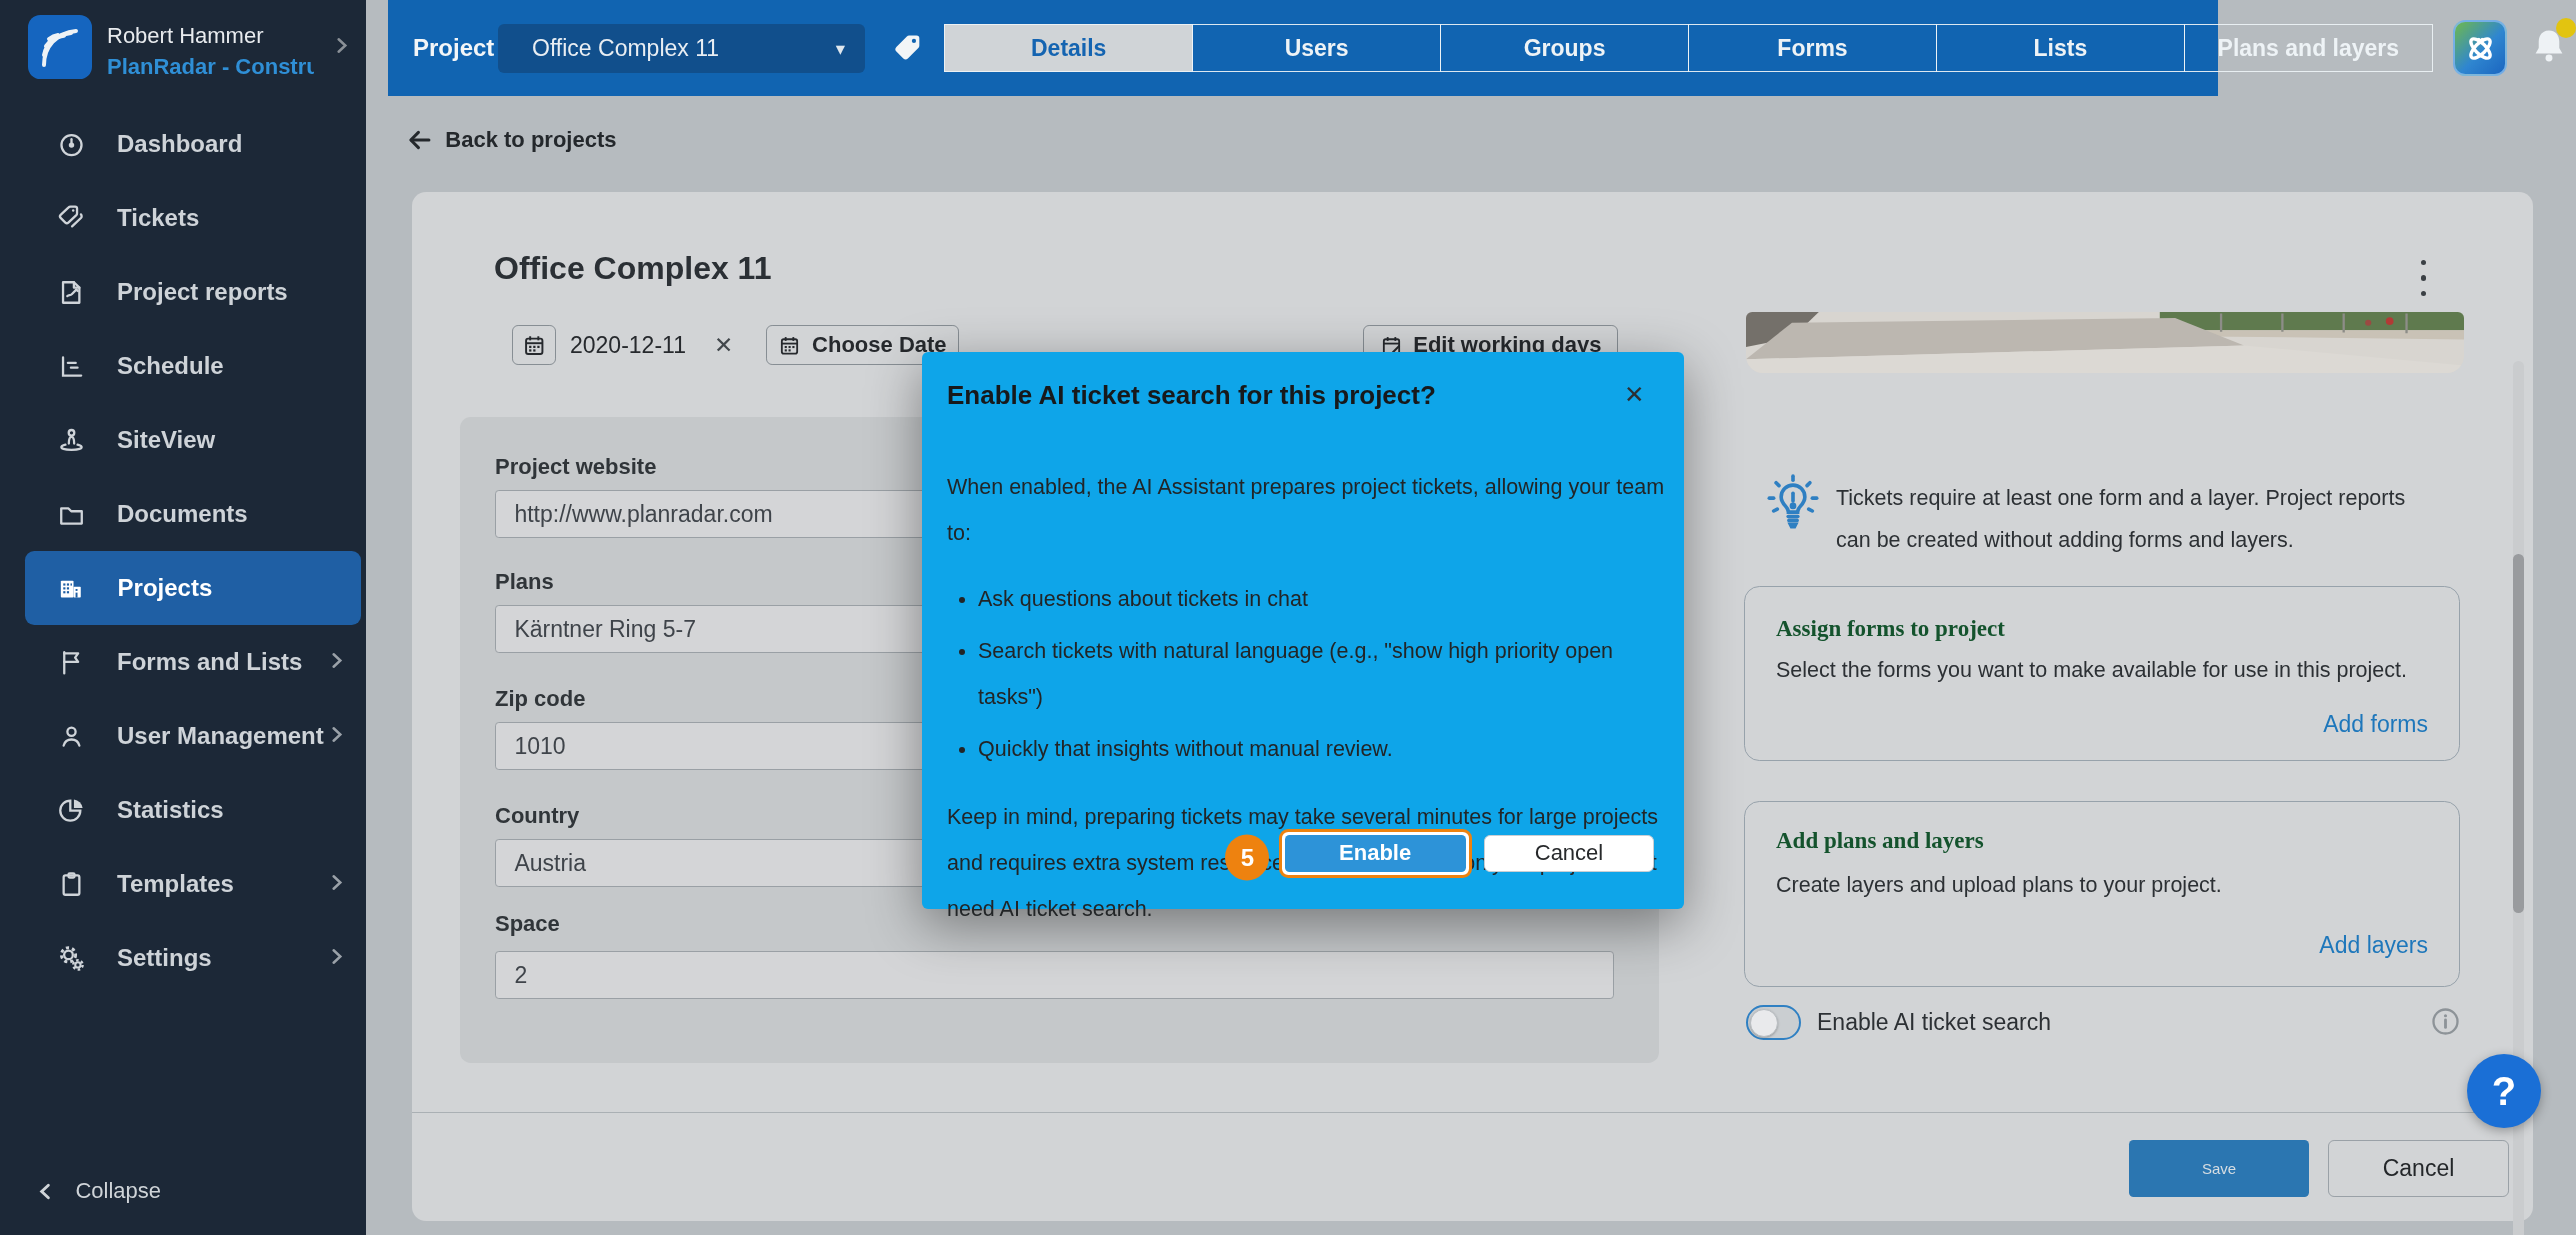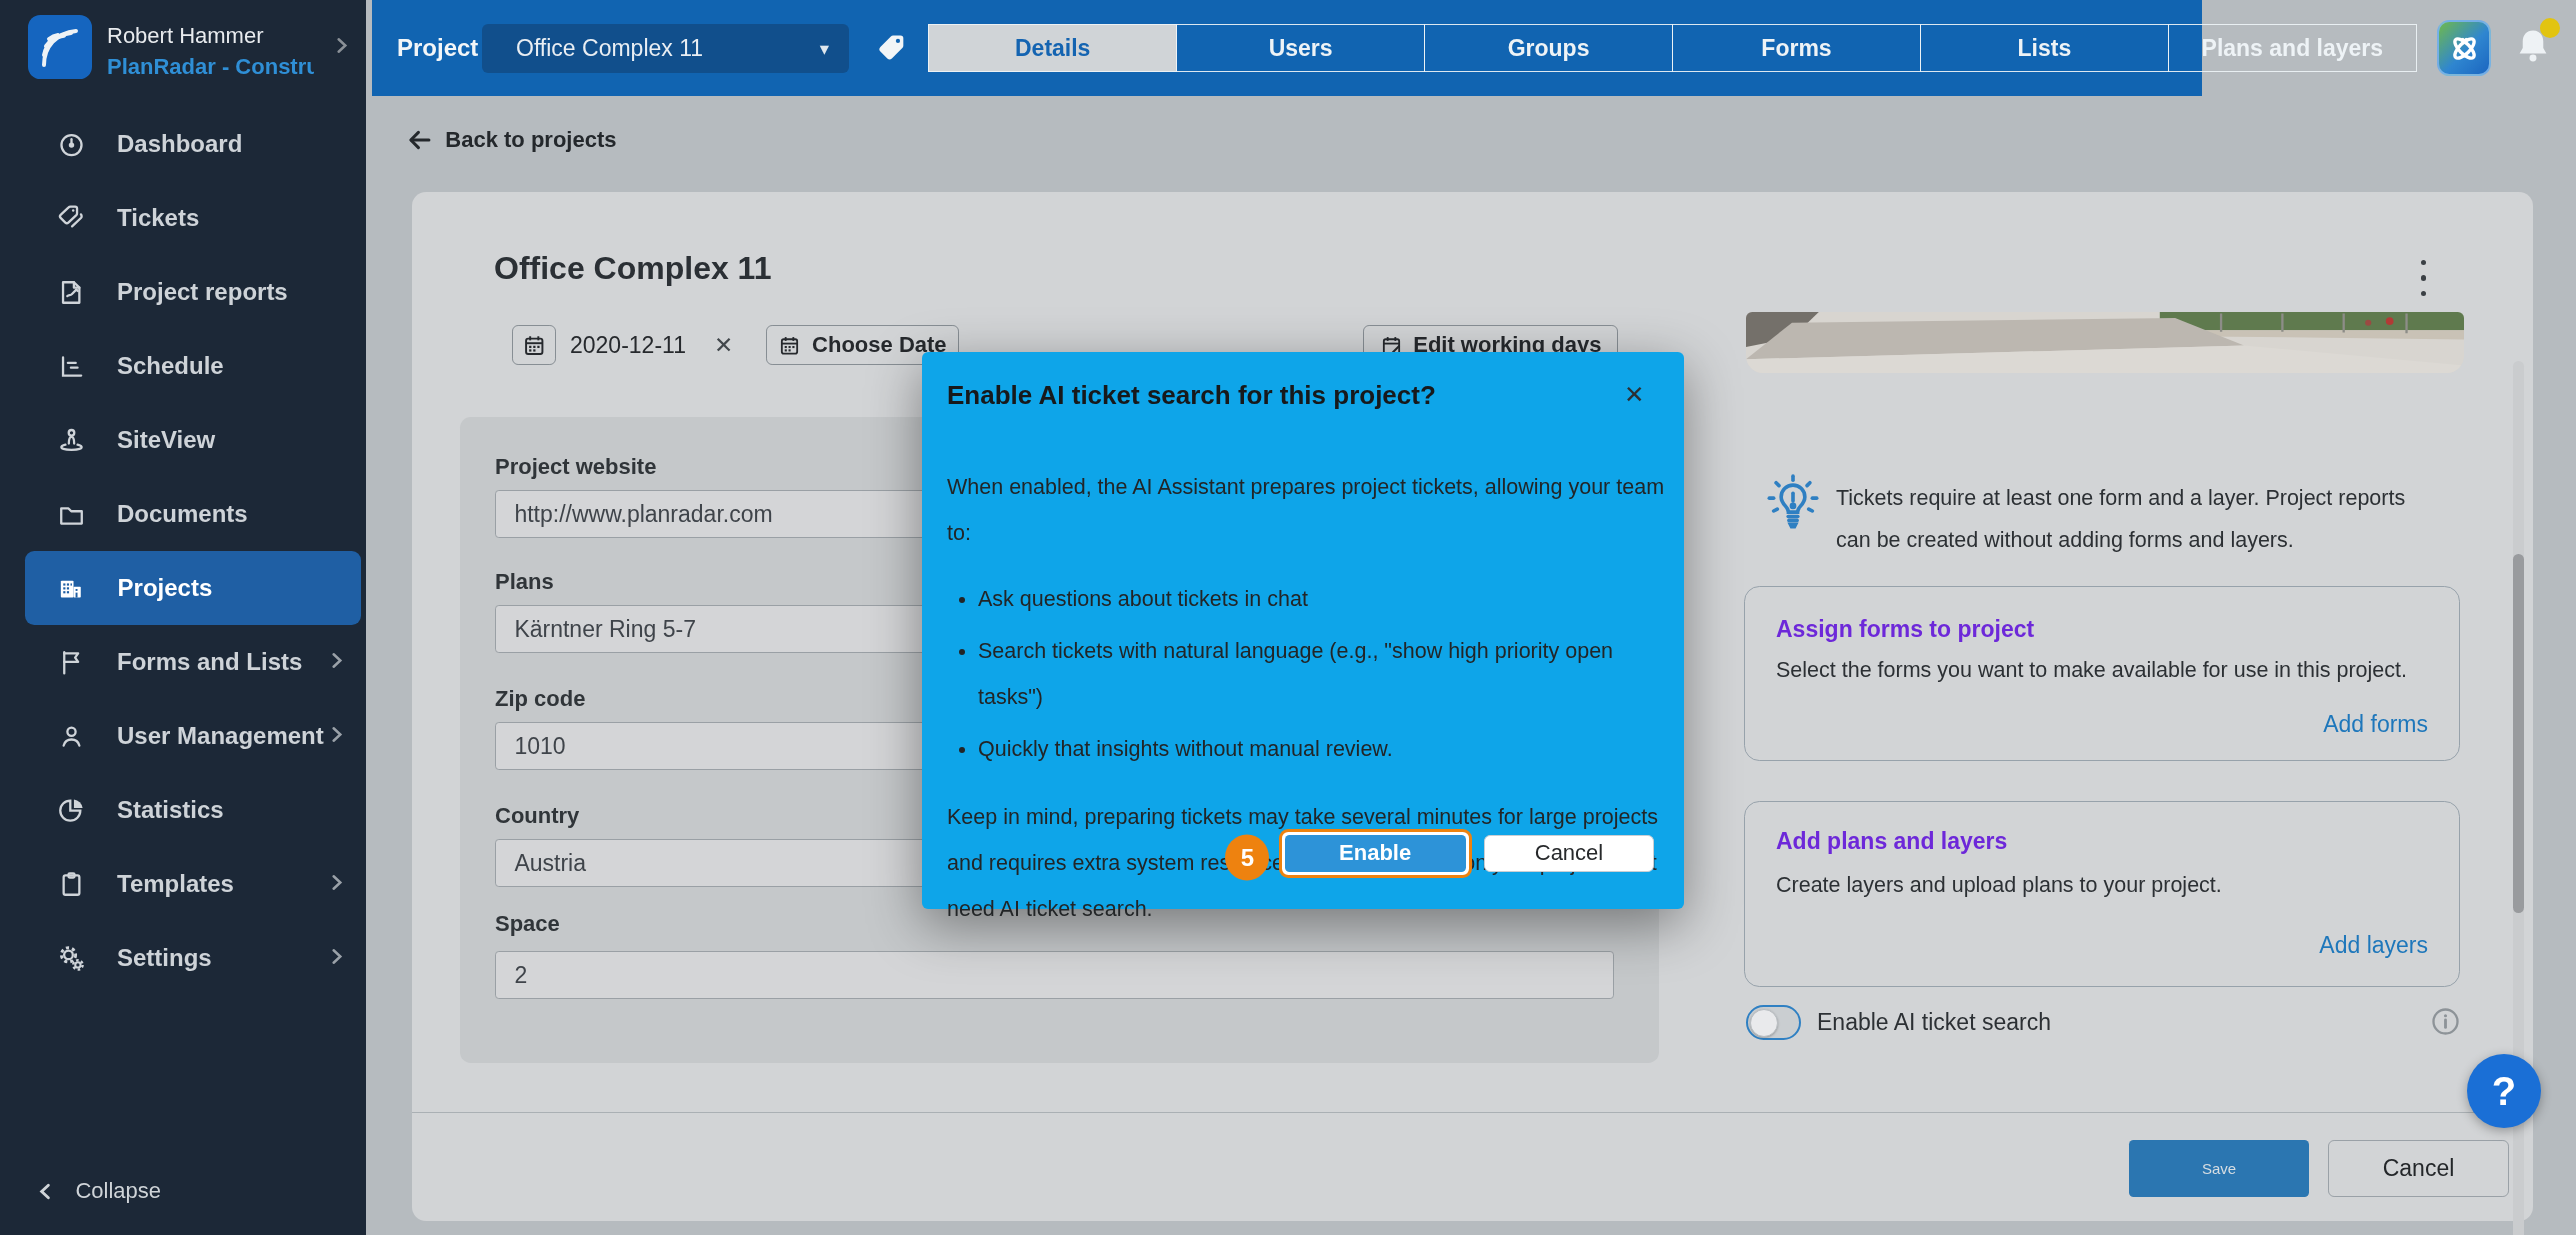--- a/index.html
+++ b/index.html
@@ -1,21 +1,21 @@
 <!DOCTYPE html>
 <html style="font-size:12.3px"><head>
 <meta charset="utf-8">
 <style>
   html,body{margin:0;padding:0;background:#b6bbbf;font-family:"Liberation Sans","DejaVu Sans",sans-serif;}
   .stage{position:relative;width:2576px;height:1236px;overflow:hidden;background:#b6bbbf;}
   .abs{position:absolute;}
   .flexc{display:flex;align-items:center;}
 
   
-  .topbar{left:372px;top:0;width:1830px;height:96px;background:#1164b1;}
+  .topbar{left:388px;top:0;width:1830px;height:96px;background:#1164b1;}
   .tb-label{color:#f3f6f8;font-size:24px;font-weight:bold;}
   .tb-select{background:#114f8c;border-radius:6.1px;color:#e9eef3;font-size:23px;display:flex;align-items:center;justify-content:space-between;padding:0 20px 0 34px;cursor:pointer;}
   .tb-caret{font-size:18.4px;color:#dfe7ee;}
   .tabs{display:flex;}
   .tab{flex:1;border:1.5px solid rgba(238,243,246,.92);margin-left:-1.5px;display:flex;align-items:center;justify-content:center;font-size:23px;font-weight:bold;color:#eef3f6;cursor:pointer;background:transparent;}
   .tab:first-child{margin-left:0;}
   .tab.active{background:#d0d4d7;color:#1464b1;}
   .connect-btn{width:54px;height:56px;border-radius:12.3px;background:linear-gradient(135deg,#6fb94d 0%,#2f86d0 55%,#1b66c0 100%);border:2.3px solid rgba(130,185,235,.85);box-sizing:border-box;display:flex;align-items:center;justify-content:center;cursor:pointer;}
   .bell-wrap{cursor:pointer;}
   .bell-dot{position:absolute;right:-4.6px;top:-6.1px;width:20px;height:20px;border-radius:50%;background:#e2c410;}
@@ -47,21 +47,21 @@
   .date-text{font-size:23px;color:#26292d;}
   .date-x{font-size:23px;color:#42474c;cursor:pointer;}
 
   .panel{left:48px;top:225px;width:1199px;height:646px;background:#c5c8ca;border-radius:10.7px;}
   .f-label{position:absolute;left:35px;font-size:22px;font-weight:bold;color:#303539;}
   .f-input{position:absolute;left:35px;width:1119px;height:48px;background:#d4d5d7;border:1.5px solid #9aa0a5;border-radius:3.8px;box-sizing:border-box;font-size:23px;color:#3f444a;padding:0 18.4px;font-family:inherit;}
 
   .photo{left:1334px;top:120px;width:718px;height:61px;border-radius:6.1px 6.1px 17px 17px;overflow:hidden;}
   .tip-text{left:1424px;top:285px;width:606px;font-size:21.5px;color:#2c3034;line-height:42px;}
   .side-card{position:absolute;left:1332px;width:716px;border:1.5px solid #97a2ab;border-radius:15.3px;box-sizing:border-box;}
-  .sc-title{position:absolute;left:31px;font-size:23px;font-weight:bold;color:#6d28d9;}
+  .sc-title{position:absolute;left:31px;font-size:23px;font-weight:bold;color:#14532d;font-family:Liberation Serif, serif;}
   .sc-desc{position:absolute;left:31px;right:31px;font-size:21.5px;color:#2c3034;line-height:32px;}
   .sc-link{position:absolute;right:31px;font-size:23px;color:#1e77bb;cursor:pointer;}
 
   .toggle{left:1334px;top:813px;width:55px;height:35px;border:2.3px solid #2f80c3;border-radius:20px;background:#caced1;box-sizing:border-box;cursor:pointer;}
   .knob{position:absolute;left:2.3px;top:1.5px;width:26px;height:26px;border-radius:50%;background:#e9eaec;border:0.8px solid #b9bec2;box-shadow:0 0.8px 2.3px rgba(0,0,0,.25);}
   .toggle-label{left:1405px;top:817px;font-size:23px;color:#2c3034;}
 
   .scroll-track{left:2101px;top:169px;width:10.7px;height:928px;background:#caccce;border-radius:5.4px;}
   .scroll-thumb{left:2101px;top:362px;width:10.7px;height:359px;background:#999b9e;border-radius:5.4px;cursor:grab;}
 

